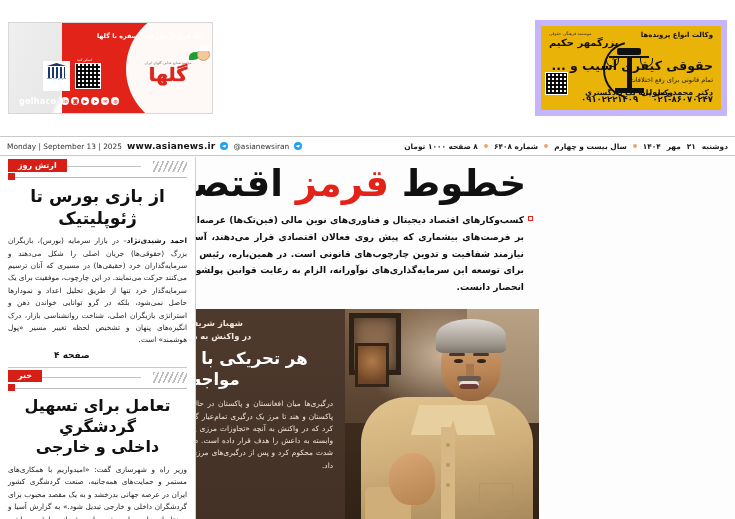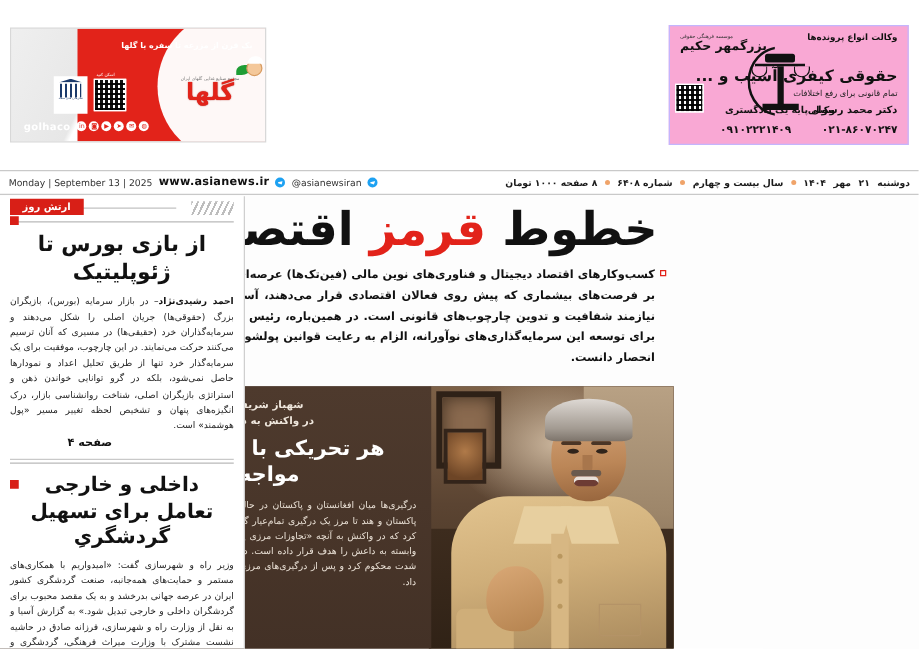--- a/index.html
+++ b/index.html
@@ -154,21 +154,21 @@
     position:absolute; left: 50%; transform: translateX(-50%);
     top: 11px; width: 250px; height: 4px;
     background: linear-gradient(90deg,#111 0%,#111 22%,transparent 60%);
     clip-path: polygon(0 40%, 34% 0, 40% 100%, 0 100%);
   }
 
   
   .ad-legal {
     position: absolute; right: 8px; top: 20px;
     width: 192px; height: 96px;
-    border: 1px solid #c4b5fd; background: #f9a8d4;
+    border: 6px solid #c4b5fd; background: #eab308;
   }
   .legal-title-sm {
     position:absolute; right:8px; top:5px; font-size:7px; color:#111; font-weight:600;
   }
   .legal-brand-sm {
     position:absolute; left:8px; top:5px; font-size:4.2px; color:#333;
   }
   .legal-brand {
     position:absolute; left:8px; top:11px; font-size:10px; color:#111; font-weight:bold;
   }
@@ -637,25 +637,30 @@
         <span class="sec-tick"></span>
         <div class="sec-underline"></div>
         <h2 class="sec-title">از بازی بورس تا ژئوپلیتیک</h2>
         <p class="sec-body"><span class="sec-author">احمد رشیدی‌نژاد</span><span>– در بازار سرمایه (بورس)، بازیگران بزرگ (حقوقی‌ها) جریان اصلی را شکل می‌دهند و سرمایه‌گذاران خرد (حقیقی‌ها) در مسیری که آنان ترسیم می‌کنند حرکت می‌نمایند. در این چارچوب، موفقیت برای یک سرمایه‌گذار خرد تنها از طریق تحلیل اعداد و نمودارها حاصل نمی‌شود، بلکه در گرو توانایی خواندن ذهن و استراتژی بازیگران اصلی، شناخت روانشناسی بازار، درک انگیزه‌های پنهان و تشخیص لحظه تغییر مسیر «پول هوشمند» است.</span></p>
         <div class="sec-page">صفحه ۴</div>
       </div>
 
       <div class="sec-divider"></div>
 
       <div class="sec">
+        <div class="sec-header">
+          <span class="sec-line"></span>
+          <span class="sec-hatch"></span>
+          <span class="sec-badge">خبر</span>
+        </div>
         <span class="sec-tick"></span>
         <div class="sec-underline"></div>
         <h2 class="sec-title two">
+          <div>تعامل برای تسهیل گردشگریِ</div>
           <div>داخلی و خارجی</div>
-          <div>تعامل برای تسهیل گردشگریِ</div>
         </h2>
         <p class="sec-body">وزیر راه و شهرسازی گفت: «امیدواریم با همکاری‌های مستمر و حمایت‌های همه‌جانبه، صنعت گردشگری کشور ایران در عرصه جهانی بدرخشد و به یک مقصد محبوب برای گردشگران داخلی و خارجی تبدیل شود.» به گزارش آسیا و به نقل از وزارت راه و شهرسازی، فرزانه صادق در حاشیه نشست مشترک با وزارت میراث فرهنگی، گردشگری و صنایع دستی، بر اهمیت همکاری‌های دو وزارتخانه در راستای توسعه گردشگری و حفظ بافت‌های تاریخی تأکید کرد و از برنامه‌ریزی‌های جدید برای تسهیل گردشگری داخلی و خارجی خبر داد.</p>
 
       </div>
 
     </div>
   </div>
 </div>
 
 </body></html>

